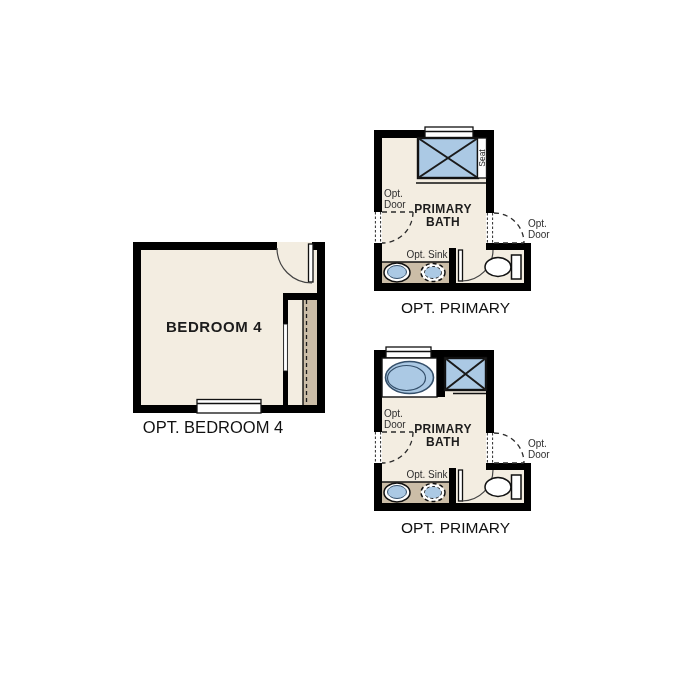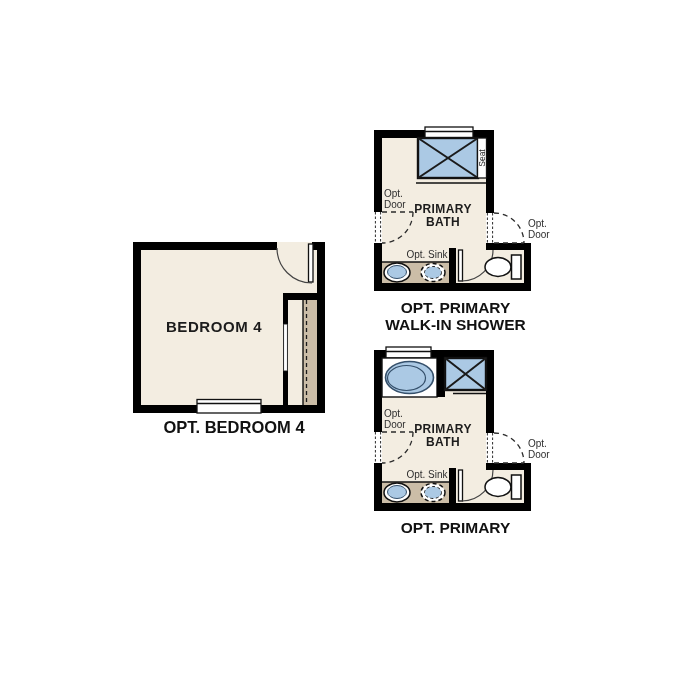--- a/index.html
+++ b/index.html
@@ -26,23 +26,23 @@
   .tubln{ stroke:#35506b; fill:none; }
 
   text { font-family:"Liberation Sans", sans-serif; }
   .t-room { font-size:12px; font-weight:bold; fill:#1c1c1c; letter-spacing:.4px; }
   .t-bed  { font-size:15px; font-weight:bold; fill:#1c1c1c; letter-spacing:.6px; }
   .t-sm   { font-size:10px; fill:#2e2e2e; }
   .t-seat { font-size:8.5px; fill:#1c1c1c; }
 
   .caption {
     position:absolute; text-align:center; color:#111111;
-    font-weight:bold; line-height:17px;
+    font-weight:normal; line-height:17px;
   }
-  #bedroom-caption   { left:134px; top:419px; width:200px; font-size:16.5px; }
+  #bedroom-caption   { left:113px; top:419px; width:200px; font-size:16.5px; }
   #walkin-caption    { left:363px; top:299px; width:185px; font-size:15.5px; }
   #tubshower-caption { left:363px; top:519px; width:185px; font-size:15.5px; }
 </style>
 </head>
 <body>
 
 <div class="stage">
 
   <svg id="bedroom-svg" class="plan-svg" width="210" height="190" viewBox="125 235 210 190">
     <g>
@@ -132,21 +132,20 @@
       <rect class="wfix" x="458.5" y="250" width="4" height="31"></rect>
       <path class="arc" d="M 462 281 A 31 31 0 0 0 493 250"></path>
     </g>
     <g>
       <ellipse cx="498" cy="267" rx="13" ry="9.5" fill="#ffffff" stroke="#111111" stroke-width="1.5"></ellipse>
       <rect x="511.5" y="255" width="9.5" height="24" fill="#ffffff" stroke="#111111" stroke-width="1.5"></rect>
     </g>
   </svg>
   <div class="caption" id="walkin-caption">
     <div>OPT. PRIMARY</div>
-    <div>WALK-IN SHOWER</div>
   </div>
 
   <svg id="tubshower-svg" class="plan-svg" width="186" height="180" viewBox="366 340 186 180">
     <g>
       <rect class="wl" x="486" y="463" width="45" height="48"></rect>
       <rect class="wl" x="374" y="350" width="120" height="161"></rect>
       <rect class="fl" x="382" y="358" width="104" height="145"></rect>
       <rect class="fl" x="486" y="470" width="38" height="33"></rect>
     </g>
     <g>

